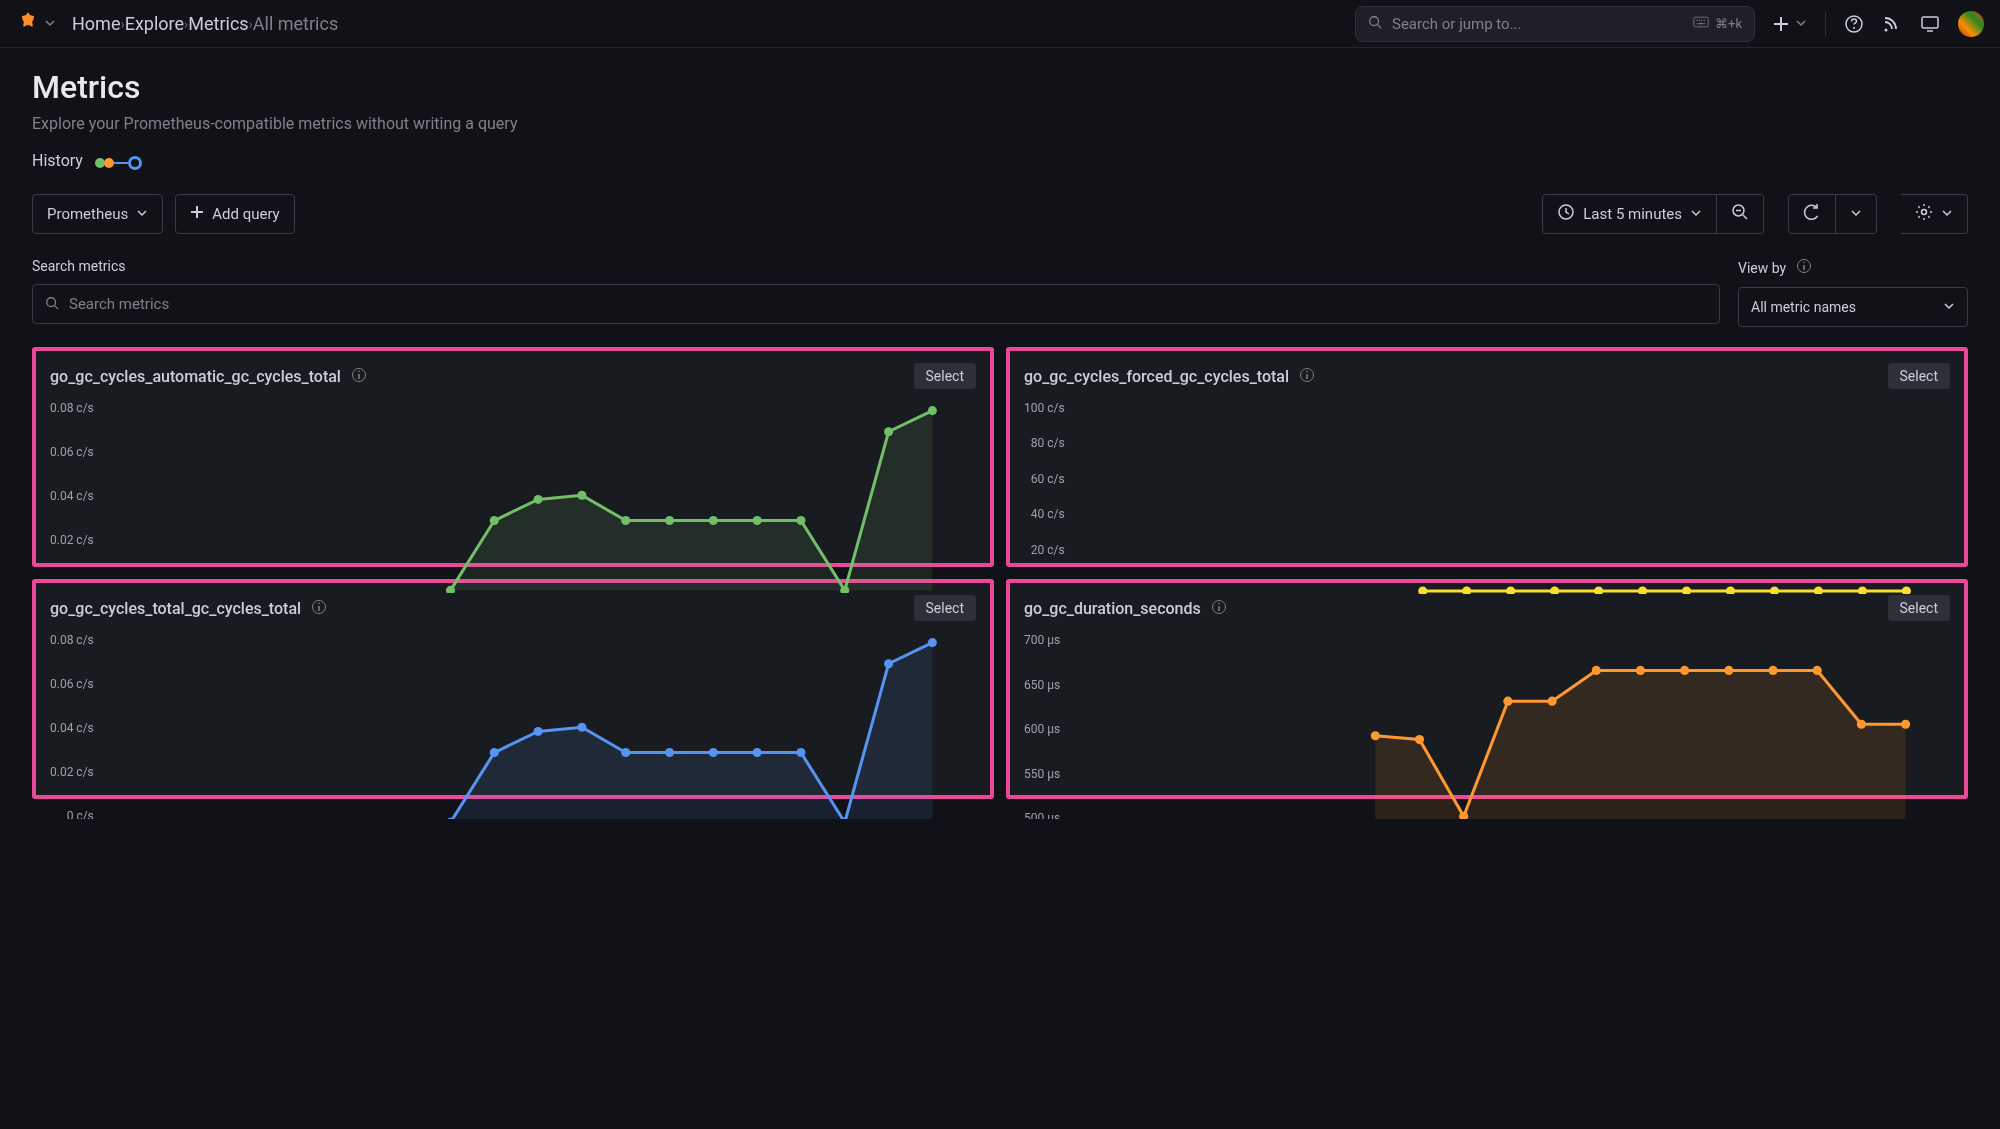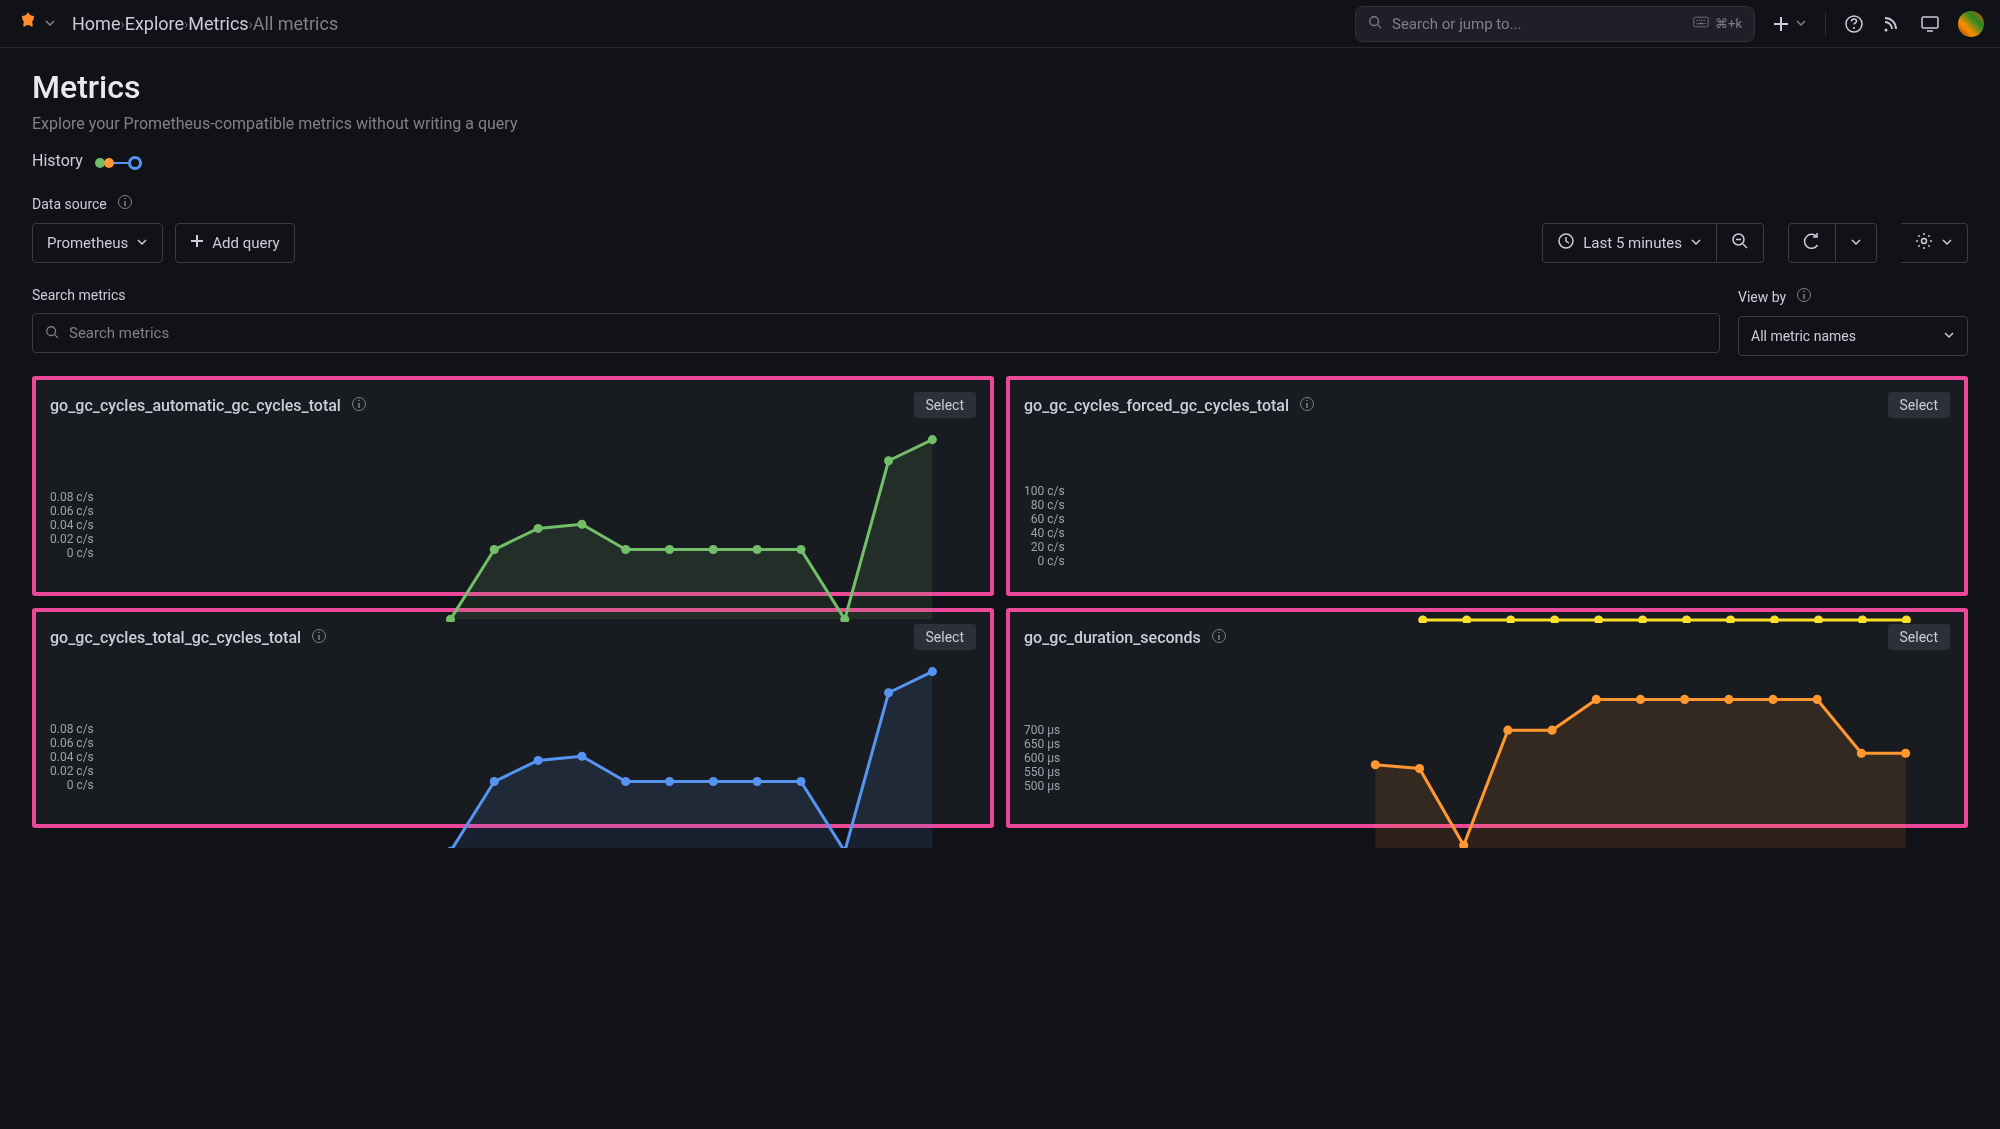--- a/index.html
+++ b/index.html
@@ -61,21 +61,21 @@
 .metric-search input::placeholder { color:#808089; }
 .viewby-sel { display:flex; align-items:center; justify-content:space-between; background:transparent; border:1px solid #3a3b44; border-radius:4px; height:40px; padding:0 12px; cursor:pointer; }
 
 
 .panels { display:grid; grid-template-columns:1fr 1fr; gap:12px; padding-bottom:20px; }
 .panel { background:#181b1f; border:4px solid #ec4899; border-radius:3px; padding:12px 14px 8px 14px; height:220px; display:flex; flex-direction:column; }
 .panel-header { display:flex; align-items:center; gap:10px; margin-bottom:8px; }
 .panel-title { font-size:16px; font-weight:500; color:#ccccdc; }
 .select-btn { margin-left:auto; background:#2d2f39; border:none; border-radius:3px; padding:5px 12px; color:#ccccdc; font-size:14px; cursor:pointer; }
 .chart-area { flex:1; display:flex; }
-.y-axis { display:flex; flex-direction:column; justify-content:center; text-align:right; font-size:12px; color:#a0a0ac; padding:4px 6px 18px 0; }
+.y-axis { display:flex; flex-direction:column; justify-content:space-between; text-align:right; font-size:12px; color:#a0a0ac; padding:4px 6px 18px 0; }
 .plot-col { flex:1; display:flex; flex-direction:column; }
 .plot { flex:1; position:relative; }
 .plot svg { width:100%; height:100%; display:block; }
 .x-axis { display:flex; justify-content:space-between; font-size:12px; color:#a0a0ac; padding-top:2px; }
 
 .ic svg { width:18px; height:18px; }
 .ic-s svg { width:14px; height:14px; }
 </style>
 </head>
 <body>
@@ -161,28 +161,20 @@
   <div class="history-row">
     <span>History</span>
     <span class="history-dots">
       <span class="hd g"></span>
         <span class="hd o"></span>
         <span class="hd-line"></span>
         <span class="hd-ring"></span>
     </span>
   </div>
 
-  <div class="label-row">
-    <span>Data source</span>
-    <span class="info-ic"><svg viewBox="0 0 16 16">
-          <circle cx="8" cy="8" r="6.5" stroke="currentColor" fill="none"></circle>
-          <line x1="8" y1="7" x2="8" y2="12" stroke="currentColor" stroke-width="1.5"></line>
-          <circle cx="8" cy="4.5" r=".8" fill="currentColor"></circle>
-        </svg></span>
-  </div>
 
   <div class="toolbar-row">
     <button class="btn">
       <span>Prometheus</span>
       <span class="chev"><svg viewBox="0 0 12 12">
             <path d="M2 4l4 4 4-4" stroke="#ccccdc" stroke-width="1.5" fill="none"></path>
           </svg></span>
     </button>
     <button class="btn">
       <span class="ic-s"><svg viewBox="0 0 14 14">

